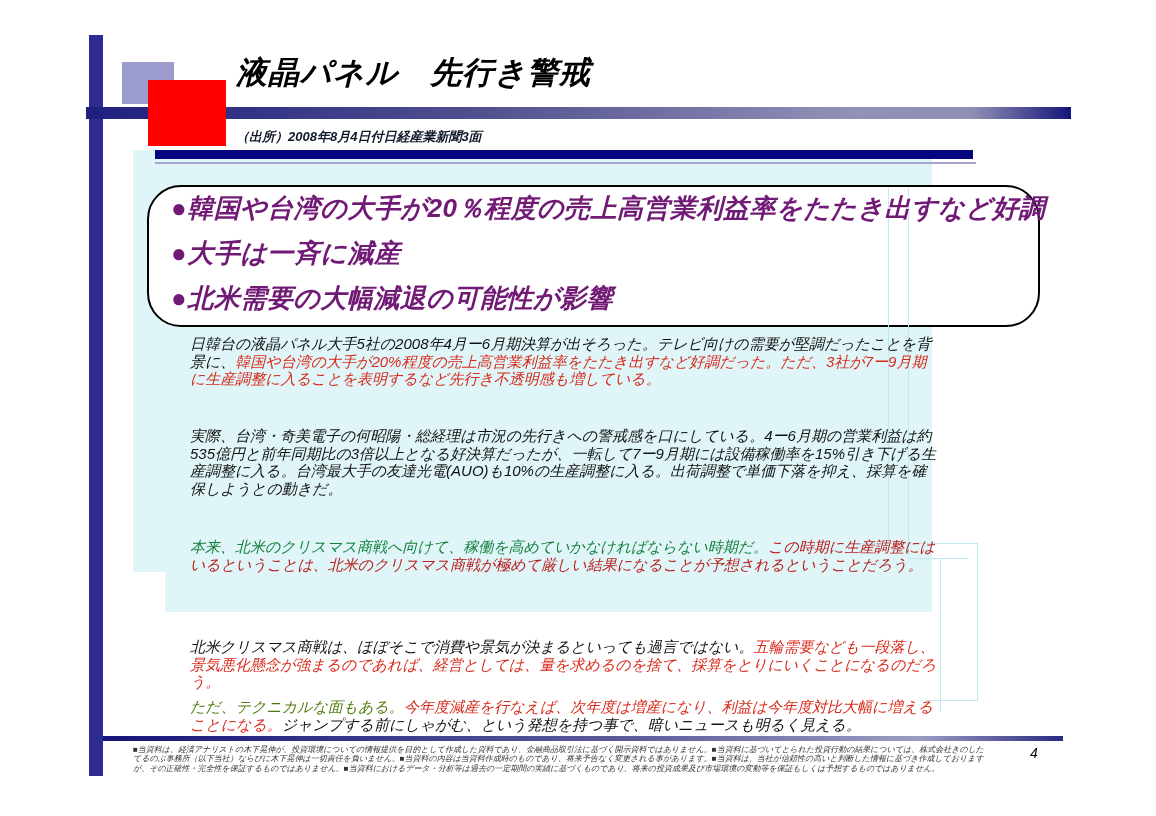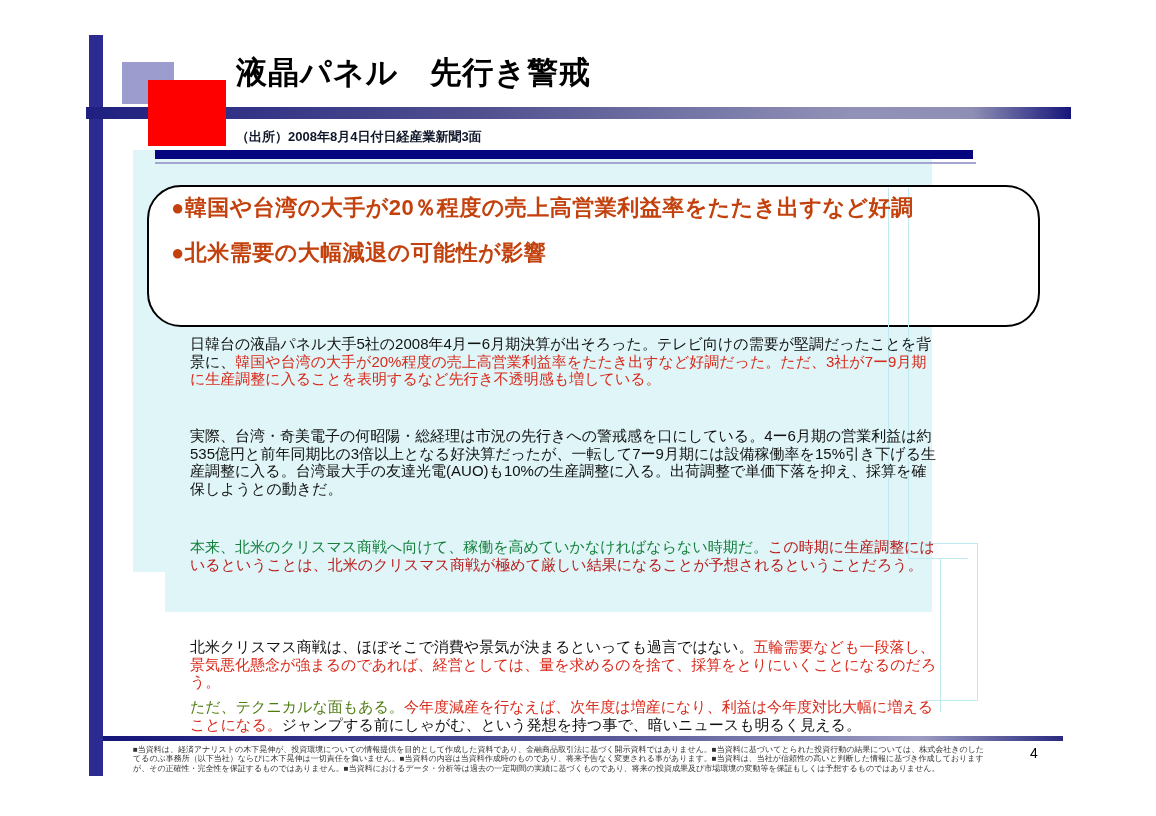--- a/index.html
+++ b/index.html
@@ -31,36 +31,36 @@
   .d2{left:908px;top:188px;width:1px;height:370px;}
   .d3{left:850px;top:543px;width:127px;height:1px;}
   .d4{left:908px;top:558px;width:60px;height:1px;}
   .d5{left:977px;top:543px;width:1px;height:158px;}
   .d6{left:940px;top:558px;width:1px;height:154px;}
   .d7{left:925px;top:700px;width:53px;height:1px;}
   
   .bullet-box{left:147px;top:185px;width:893px;height:142px;background:#ffffff;
     border:2.5px solid #000;border-radius:34px;z-index:2;box-sizing:border-box;}
   .bullet-lines{left:171px;top:196px;z-index:4;}
-  .bullet-line{font-size:22px;font-weight:bold;color:#c2410c;line-height:24px;margin-bottom:21px;white-space:nowrap;letter-spacing:0.5px;}
+  .bullet-line{font-size:26px;font-weight:bold;color:#701a75;line-height:24px;margin-bottom:21px;white-space:nowrap;letter-spacing:0.5px;}
   
   .paras{left:190px;top:0;width:748px;z-index:4;}
   .para{position:absolute;left:0;width:748px;font-size:15px;line-height:17.6px;letter-spacing:0;}
   .p1{top:335px;} .p2{top:427px;} .p3{top:538px;} .p4{top:618px;margin-top:20px;} .p5{top:698px;}
   
   .footer-bar{left:103px;top:736px;width:960px;height:5px;z-index:2;
     background:linear-gradient(90deg,#15157a 0%,#5c5c9a 55%,#9c9cc2 85%,#2a2a80 100%);}
   .disclaimer{left:106px;top:745px;z-index:2;color:#333;}
   .disclaimer div{font-size:8px;line-height:9.3px;white-space:nowrap;margin-left:27px;}
   .page-number{left:1030px;top:745px;font-size:14px;color:#000;z-index:4;}
 </style>
 </head>
 <body>
 
-<div style="position:relative;width:1156px;height:660px;">
+<div style="position:relative;width:1156px;height:660px;font-style:italic;">
   <div class="abs vbar"></div>
   <div class="abs lavender-sq"></div>
   <div class="abs hbar-top"></div>
   <div class="abs red-sq"></div>
 
   <div class="abs title">液晶パネル　先行き警戒</div>
   <div class="abs source">（出所）2008年8月4日付日経産業新聞3面</div>
 
   <div class="abs navy-bar2"></div>
   <div class="abs thin-line"></div>
@@ -72,20 +72,21 @@
   <div class="abs decor d2"></div>
   <div class="abs decor d3"></div>
   <div class="abs decor d4"></div>
   <div class="abs decor d5"></div>
   <div class="abs decor d6"></div>
   <div class="abs decor d7"></div>
 
   <div class="abs bullet-box"></div>
   <div class="abs bullet-lines" id="bullet-lines">
       <div class="bullet-line">●韓国や台湾の大手が20％程度の売上高営業利益率をたたき出すなど好調</div>
+      <div class="bullet-line">●大手は一斉に減産</div>
       <div class="bullet-line">●北米需要の大幅減退の可能性が影響</div>
     </div>
 
   <div class="abs paras" id="paras">
       <div class="para p1"><span style="color: rgb(17, 17, 17);">日韓台の液晶パネル大手5社の2008年4月ー6月期決算が出そろった。テレビ向けの需要が堅調だったことを背景に、</span><span style="color: rgb(216, 41, 26); text-align: center;">韓国や台湾の大手が20%程度の売上高営業利益率をたたき出すなど好調だった。ただ、3社が7ー9月期に生産調整に入ることを表明するなど先行き不透明感も増している。</span></div>
       <div class="para p2"><span style="color: rgb(17, 17, 17);">実際、台湾・奇美電子の何昭陽・総経理は市況の先行きへの警戒感を口にしている。4ー6月期の営業利益は約535億円と前年同期比の3倍以上となる好決算だったが、一転して7ー9月期には設備稼働率を15%引き下げる生産調整に入る。台湾最大手の友達光電(AUO)も10%の生産調整に入る。出荷調整で単価下落を抑え、採算を確保しようとの動きだ。</span></div>
       <div class="para p3"><span style="color: #15803d;">本来、北米のクリスマス商戦へ向けて、稼働を高めていかなければならない時期だ。</span><span style="color: #b91c1c;">この時期に生産調整にはいるということは、北米のクリスマス商戦が極めて厳しい結果になることが予想されるということだろう。</span></div>
       <div class="para p4"><span style="color: rgb(17, 17, 17);">北米クリスマス商戦は、ほぼそこで消費や景気が決まるといっても過言ではない。</span><span style="color: rgb(216, 41, 26);">五輪需要なども一段落し、景気悪化懸念が強まるのであれば、経営としては、量を求めるのを捨て、採算をとりにいくことになるのだろう。</span></div>
       <div class="para p5"><span style="color: #4d7c0f;">ただ、テクニカルな面もある。</span><span style="color: rgb(216, 41, 26);">今年度減産を行なえば、次年度は増産になり、利益は今年度対比大幅に増えることになる。</span><span style="color: rgb(17, 17, 17);">ジャンプする前にしゃがむ、という発想を持つ事で、暗いニュースも明るく見える。</span></div>
     </div>

